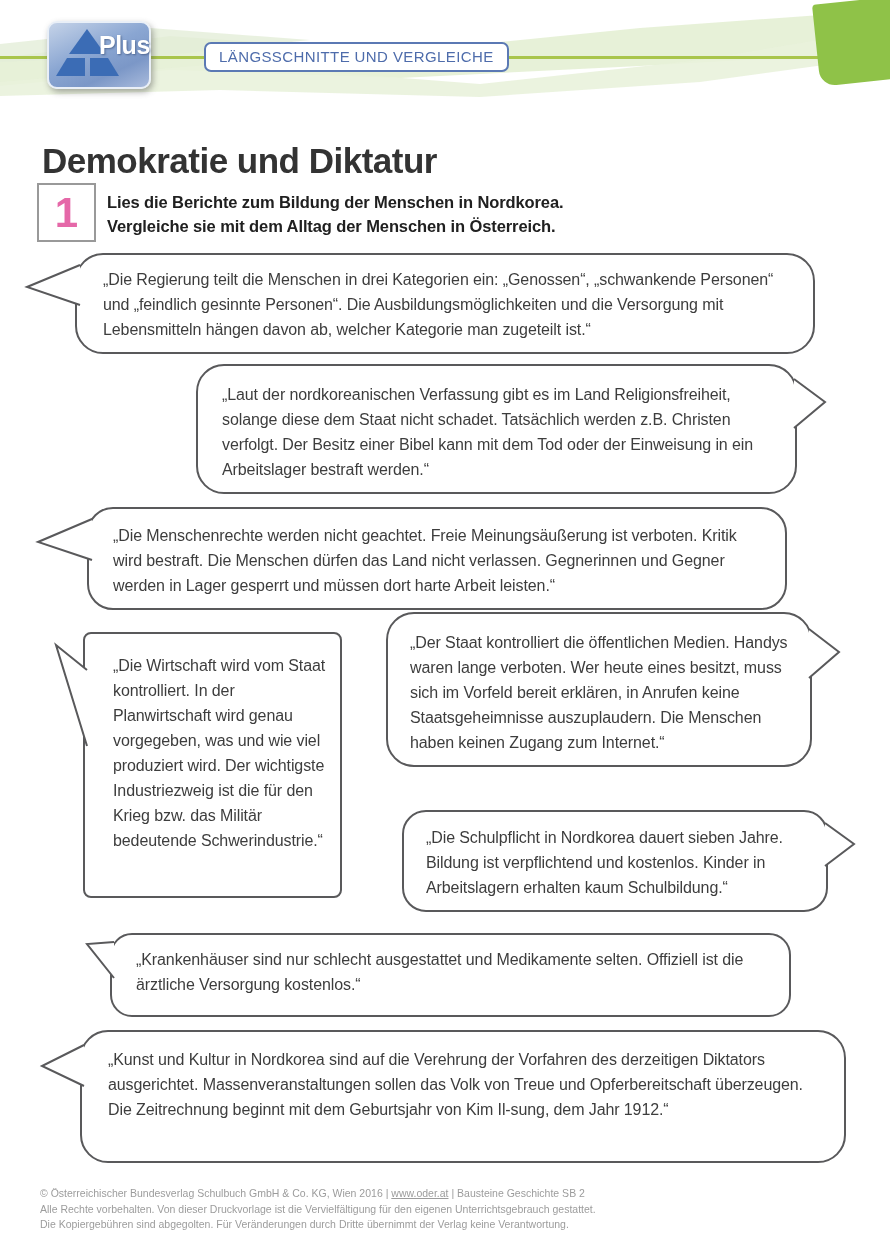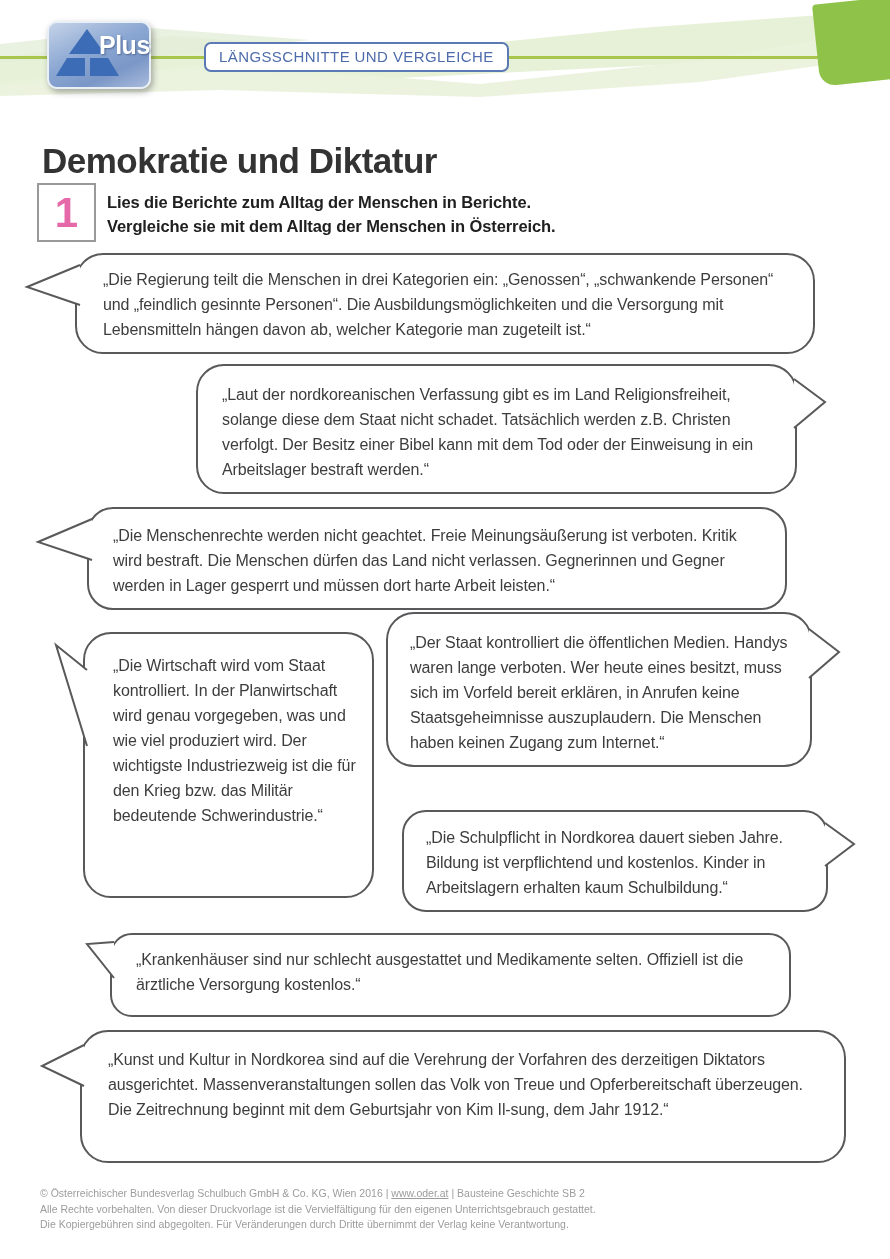--- a/index.html
+++ b/index.html
@@ -33,21 +33,21 @@
 
   
   .bubble{position:absolute;background:#fff;border:2px solid #59595b;box-sizing:border-box;
         font-size:16px;line-height:25px;letter-spacing:-.1px;color:#3d3d3d;}
   .bubble .tail{position:absolute;overflow:visible;}
   .tail path{fill:#fff;stroke:#59595b;stroke-width:2;}
 
   #b1{left:75px;top:253px;width:740px;min-height:95px;border-radius:28px;padding:12px 22px 10px 26px;}
   #b2{left:196px;top:364px;width:601px;min-height:123px;border-radius:28px;padding:16px 20px 10px 24px;}
   #b3{left:87px;top:507px;width:700px;min-height:102px;border-radius:26px;padding:14px 20px 10px 24px;}
-  #b4{left:83px;top:632px;width:291px;min-height:266px;border-radius:28px;padding:19px 14px 14px 28px;}
+  #b4{left:83px;top:632px;width:259px;min-height:266px;border-radius:8px;padding:19px 14px 14px 28px;}
   #b5{left:386px;top:612px;width:426px;min-height:147px;border-radius:28px;padding:16px 18px 10px 22px;}
   #b6{left:402px;top:810px;width:426px;min-height:95px;border-radius:24px;padding:13px 18px 10px 22px;}
   #b7{left:110px;top:933px;width:681px;min-height:84px;border-radius:22px;padding:12px 20px 10px 24px;}
   #b8{left:80px;top:1030px;width:766px;min-height:133px;border-radius:28px;padding:15px 36px 10px 26px;}
 
   
   #footer{position:absolute;left:40px;top:1186px;width:820px;font-size:10.5px;line-height:15.5px;
         color:#9c9c9c;}
   #footer a{color:#9c9c9c;text-decoration:underline;cursor:pointer;}
 </style>
@@ -79,21 +79,21 @@
 
     <div id="corner-block"></div>
   </div>
 
   <h1 id="page-title">Demokratie und Diktatur</h1>
 
   <div id="task-number-box">
     <span id="task-number">1</span>
   </div>
   <div id="task-text">
-    <div>Lies die Berichte zum Alltag der Menschen in Berichte.</div>
+    <div>Lies die Berichte zum Bildung der Menschen in Nordkorea.</div>
     <div>Vergleiche sie mit dem Alltag der Menschen in Österreich.</div>
   </div>
 
   <div id="b1" class="bubble">
     <svg class="tail" style="left:-53px;top:7px;" width="57" height="46" viewBox="0 0 57 46">
         <path d="M56 3 L3 25 L56 43"></path>
       </svg>
     <span>„Die Regierung teilt die Menschen in drei Kategorien ein: „Genossen“, „schwankende Personen“ und „feindlich gesinnte Personen“. Die Ausbildungsmöglichkeiten und die Versorgung mit Lebensmitteln hängen davon ab, welcher Kategorie man zugeteilt ist.“</span>
   </div>
 

